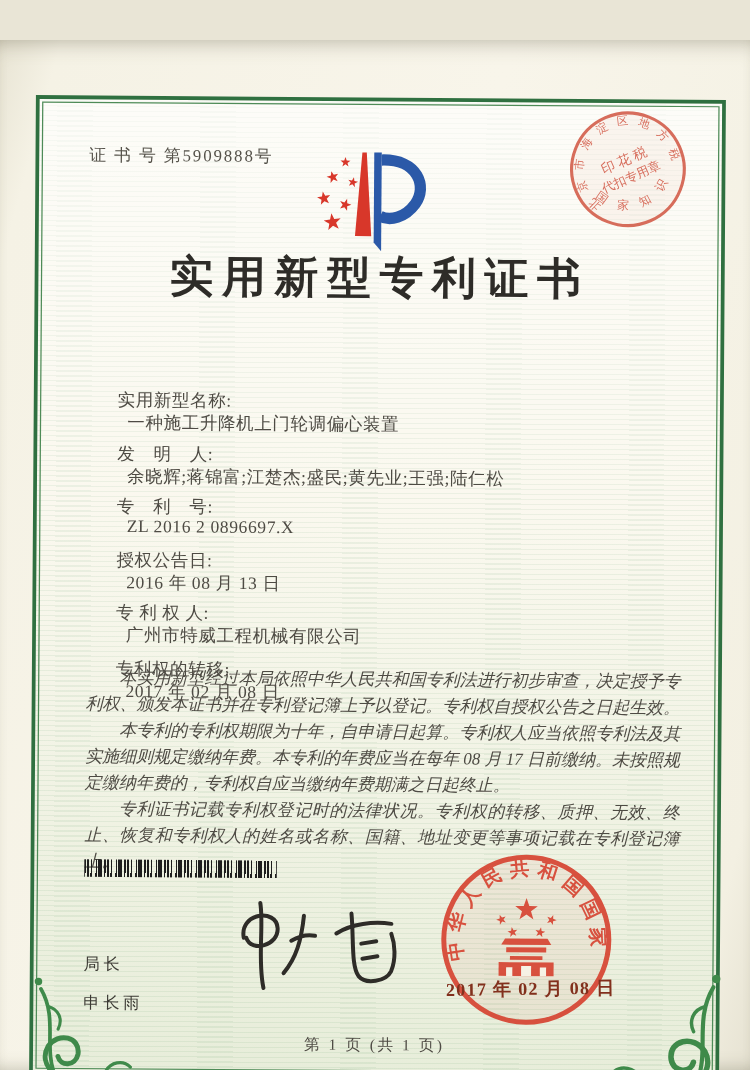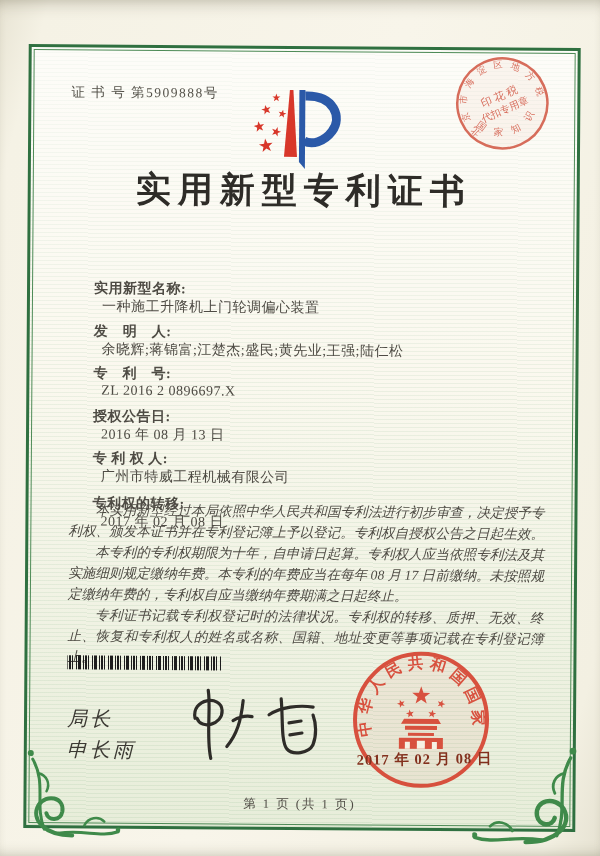--- a/index.html
+++ b/index.html
@@ -5,49 +5,50 @@
   html,body{margin:0;padding:0;}
   body{
     width:600px;height:856px;position:relative;overflow:hidden;
     background:#e9e5d6;
     font-family:"Liberation Serif","DejaVu Serif",serif;
   }
   .sheet{
     position:absolute;inset:0;
     background:linear-gradient(105deg,#e8e4d4 0%,#f5f2e5 6%,#f8f5ea 50%,#f3f0e2 93%,#e6e2d2 100%);
     box-shadow:inset 0 14px 18px -14px rgba(90,85,60,.45), inset 0 -10px 14px -10px rgba(90,85,60,.35);
+    margin-top:32px;
   }
   .panel{
     position:absolute;left:26px;top:46px;width:546px;height:778px;
     border:3px solid #2f7040;
     transform:rotate(.4deg);
     background:
       linear-gradient(180deg,rgba(255,255,255,.7) 0%,rgba(255,255,255,.25) 42%,rgba(186,214,178,.28) 100%),
       repeating-linear-gradient(0deg,rgba(118,172,124,.16) 0 1px,transparent 1px 4px),
       #f9f6e9;
   }
   .panel-inner{position:absolute;inset:2px;border:1px solid #4e8b57;pointer-events:none;}
   .abs{position:absolute;}
   .cert-no{left:40px;top:36px;font-size:13.5px;letter-spacing:1.5px;color:#55524a;}
   .logo{left:208px;top:38px;width:112px;height:86px;}
   .title{left:0;right:0;top:118px;text-align:center;font-size:35px;font-weight:bold;
          letter-spacing:7px;color:#2e2c28;}
   .row{left:40px;font-size:14px;color:#4e4b44;letter-spacing:.5px;white-space:pre;}
-  .row .lbl{display:inline-block;min-width:92px;font-weight:bold;}
+  .row .lbl{display:inline-block;min-width:92px;}
   .row .val{margin-left:8px;}
   .r0{top:216px}.r1{top:259px}.r2{top:301px}.r3{top:344px}.r4{top:386px}.r5{top:431px}
   .paras{left:40px;top:452px;width:476px;font-size:13.6px;line-height:21px;
          text-align:justify;color:#4e4b44;font-style:italic;}
   .paras p{margin:0;text-indent:2em;}
   .barcode{left:40px;top:608px;width:154px;height:14px;
     background:repeating-linear-gradient(90deg,
       #1d1d1d 0 1px,transparent 1px 2px,#1d1d1d 2px 4px,transparent 4px 5px,
       #1d1d1d 5px 6px,transparent 6px 9px,#1d1d1d 9px 10px,transparent 10px 11px,
       #1d1d1d 11px 14px,transparent 14px 16px);}
-  .officer{left:40px;top:656px;font-size:20px;letter-spacing:3px;color:#3c3a34;line-height:31px;font-style:italic;}
+  .officer{left:40px;top:676px;font-size:13px;letter-spacing:3px;color:#3c3a34;line-height:31px;}
   .signature{left:150px;top:636px;width:156px;height:98px;}
   .seal{left:322px;top:598px;width:144px;height:144px;opacity:.9;}
   .date-stamp{left:330px;top:700px;font-size:14.5px;font-weight:bold;color:#82301d;
               letter-spacing:1px;transform:rotate(-1.2deg);white-space:pre;}
   .footer{left:0;right:0;top:747px;text-align:center;font-size:12.5px;
           letter-spacing:2px;color:#4e4b44;}
   .tax-stamp{left:420px;top:2px;width:102px;height:102px;transform:rotate(-24deg);opacity:.82;}
   .flourish-l{left:-12px;bottom:-14px;width:106px;height:106px;}
   .flourish-r{right:-18px;bottom:-18px;width:118px;height:118px;transform:scaleX(-1);}
 </style>

